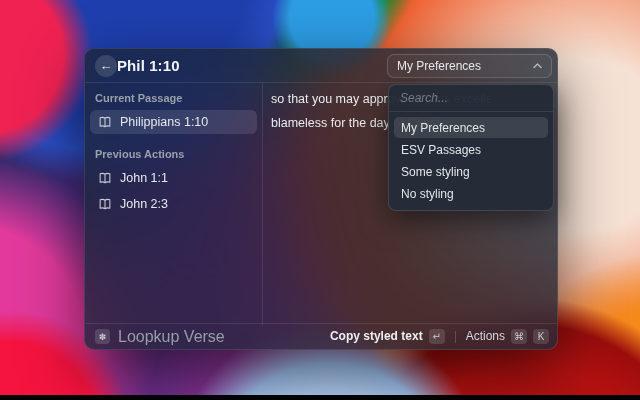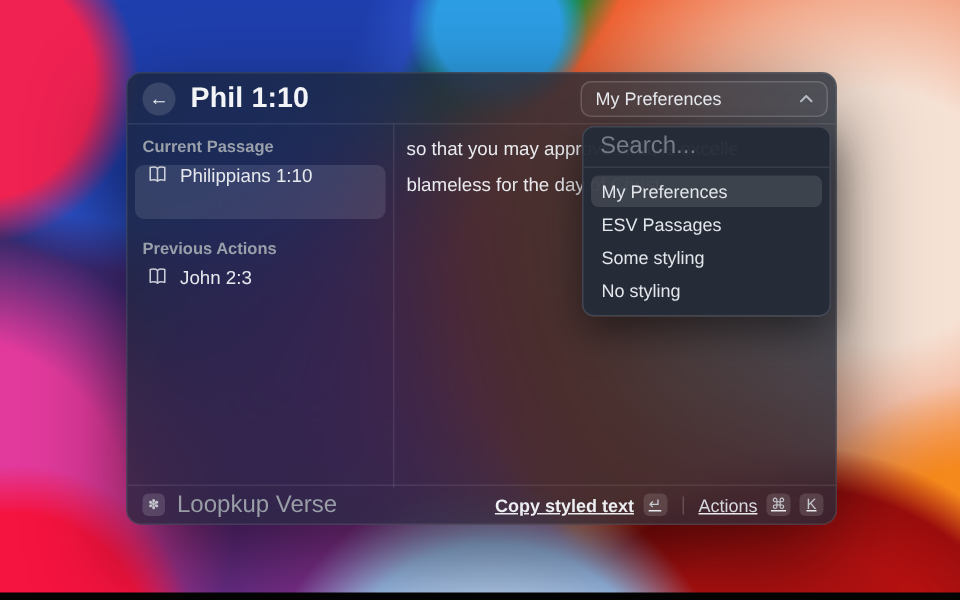--- a/index.html
+++ b/index.html
@@ -49,42 +49,42 @@
     height: 34px; display: flex; align-items: center;
     padding: 0 5px 0 10px;
     border-bottom: 1px solid rgba(255,255,255,0.09);
   }
   .back-btn {
     width: 22px; height: 22px; border-radius: 50%;
     background: rgba(255,255,255,0.13);
     display: flex; align-items: center; justify-content: center;
     font-size: 13px; color: #eceef2; cursor: pointer; flex: 0 0 auto;
   }
-  .header-title { margin-left: 10px; font-size: 19px; font-weight: 700; color: #f2f4f7; letter-spacing: 0.1px; }
+  .header-title { font-size: 15px; font-weight: 700; color: #f2f4f7; letter-spacing: 0.1px; }
   .dropdown-btn {
     margin-left: auto; width: 165px; height: 24px;
     border: 1px solid rgba(255,255,255,0.17); border-radius: 7px;
     background: rgba(255,255,255,0.03);
     display: flex; align-items: center; padding: 0 9px;
     font-size: 12px; color: #e6e9ee; cursor: pointer;
   }
   .dropdown-btn .chev { margin-left: auto; display: flex; }
 
   
   .body { display: flex; height: 242px; }
   .sidebar {
     width: 178px; flex: 0 0 178px;
     border-right: 1px solid rgba(255,255,255,0.09);
     padding: 7px 5px 0 5px;
   }
   .section-label {
     font-size: 11px; color: #9aa0aa; padding: 2px 5px 6px 5px; font-weight: 600;
   }
   .side-item {
-    height: 36px; border-radius: 6px; display: flex; 
+    height: 24px; border-radius: 6px; display: flex; align-items: center;
     padding: 0 8px; gap: 8px; font-size: 12.5px; color: #e6e9ed;
     cursor: pointer; margin-bottom: 2px;
   }
   .side-item.selected { background: rgba(255,255,255,0.11); }
   .side-item .bicon { display: flex; flex: 0 0 auto; opacity: 0.9; }
   .side-section { margin-bottom: 8px; }
   .side-section + .side-section .section-label { padding-top: 6px; }
 
   .content { flex: 1; padding: 4px 0 0 8px; }
   .verse { width: 220px; overflow: hidden; }
@@ -99,21 +99,21 @@
     display: flex; align-items: center; padding: 0 8px 0 10px;
   }
   .app-chip {
     width: 15px; height: 15px; border-radius: 4px;
     background: rgba(255,255,255,0.14);
     display: flex; align-items: center; justify-content: center;
     font-size: 9px; color: #c3c6cc; flex: 0 0 auto;
   }
   .app-name { margin-left: 8px; font-size: 16px; color: #989da6; }
   .footer-right { margin-left: auto; display: flex; align-items: center; }
-  .footer-action { display: flex; align-items: flex-end; cursor: pointer; text-decoration: underline; }
+  .footer-action { display: flex; align-items: flex-start; cursor: pointer; }
   .footer-action .flabel { font-size: 12px; font-weight: 600; color: #eceef2; }
   .footer-action.dim .flabel { font-weight: 400; color: #d4d7dd; }
   .keycap {
     min-width: 16px; height: 15px; padding: 0 3px; margin-left: 6px;
     border-radius: 4px; background: rgba(255,255,255,0.13);
     display: flex; align-items: center; justify-content: center;
     font-size: 10px; color: #c6cad1;
   }
   .footer-sep {
     width: 1px; height: 12px; background: rgba(255,255,255,0.18);
@@ -124,22 +124,23 @@
   .dropdown-panel {
     position: absolute; left: 303px; top: 35px; width: 166px;
     border-radius: 8px;
     background: rgba(37, 43, 56, 0.97);
     border: 1px solid rgba(255,255,255,0.13);
     box-shadow: 0 10px 28px rgba(0,0,0,0.5);
     z-index: 10; overflow: hidden;
   }
   .dd-search {
     width: 100%; height: 26px; border: none; outline: none; background: transparent;
-    padding: 0 11px; font-size: 16px; color: #ffffff;
+    padding: 0 11px; font-size: 12px; color: #ffffff;
     font-family: "Liberation Sans", "DejaVu Sans", sans-serif;
+    font-style: italic;
   }
   .dd-search::placeholder { color: #767b85; }
   .dd-divider { height: 1px; background: rgba(255,255,255,0.09); }
   .dd-list { padding: 5px; }
   .dd-item {
     height: 21px; border-radius: 5px; display: flex; align-items: center;
     padding: 0 7px; font-size: 12px; color: #e2e5ea; cursor: pointer;
     margin-bottom: 1px;
   }
   .dd-item.selected { background: rgba(255,255,255,0.11); }
@@ -185,20 +186,29 @@
 
       <div class="side-section">
         <div class="section-label">Previous Actions</div>
         <div class="side-item">
           <span class="bicon">
             <svg width="14" height="13" viewBox="0 0 16 15" fill="none" stroke="#dcdfe4" stroke-width="1.2" stroke-linejoin="round">
               <path d="M8 2.6 C6.6 1.5 4.4 1.4 2.4 2 V11.8 C4.4 11.2 6.6 11.3 8 12.4 C9.4 11.3 11.6 11.2 13.6 11.8 V2 C11.6 1.4 9.4 1.5 8 2.6 Z"></path>
               <path d="M8 2.6 V12.4"></path>
             </svg>
           </span>
+          <span>John 1:1</span>
+        </div>
+        <div class="side-item">
+          <span class="bicon">
+            <svg width="14" height="13" viewBox="0 0 16 15" fill="none" stroke="#dcdfe4" stroke-width="1.2" stroke-linejoin="round">
+              <path d="M8 2.6 C6.6 1.5 4.4 1.4 2.4 2 V11.8 C4.4 11.2 6.6 11.3 8 12.4 C9.4 11.3 11.6 11.2 13.6 11.8 V2 C11.6 1.4 9.4 1.5 8 2.6 Z"></path>
+              <path d="M8 2.6 V12.4"></path>
+            </svg>
+          </span>
           <span>John 2:3</span>
         </div>
       </div>
 
     </div>
 
     <div class="content">
       <div class="verse">
         <div class="verse-line">so that you may approve what is excellent, and so be pure and</div>
         <div class="verse-line">blameless for the day of Christ,</div>

